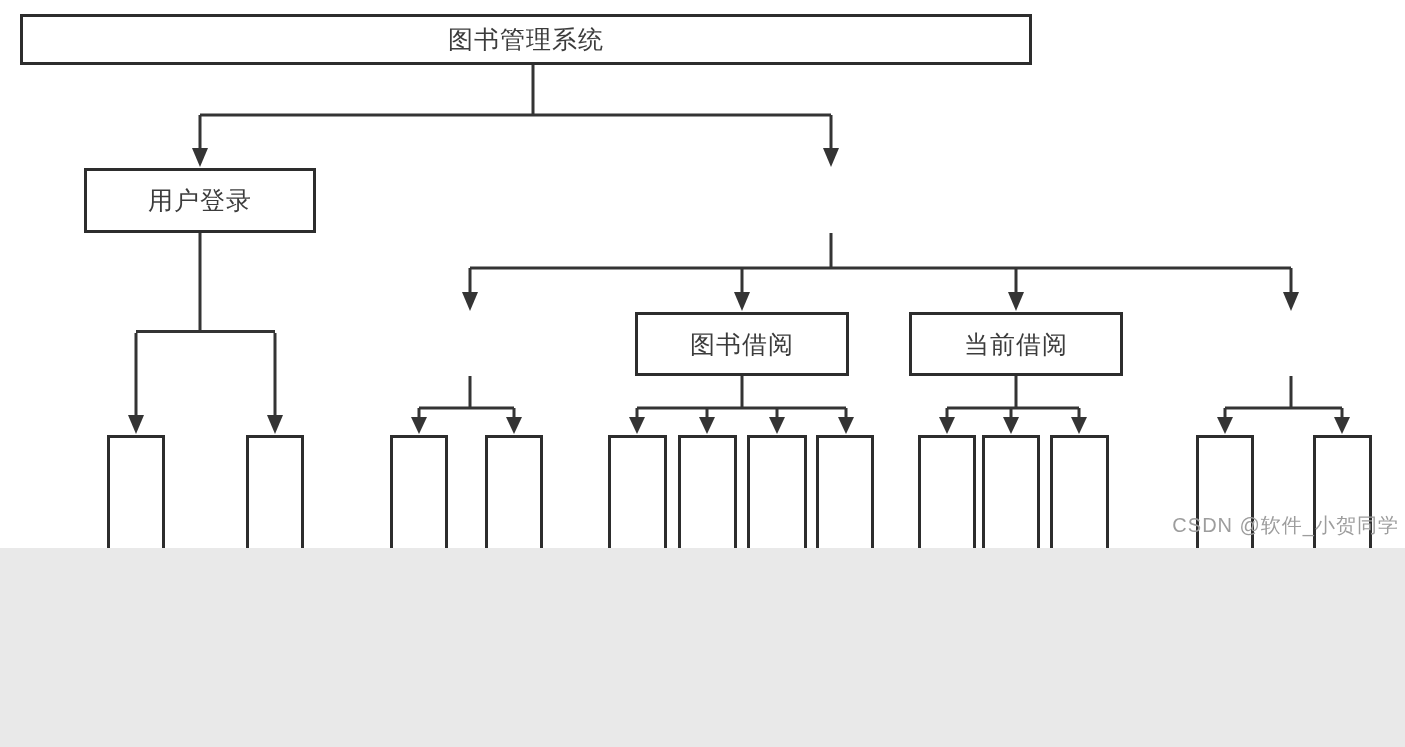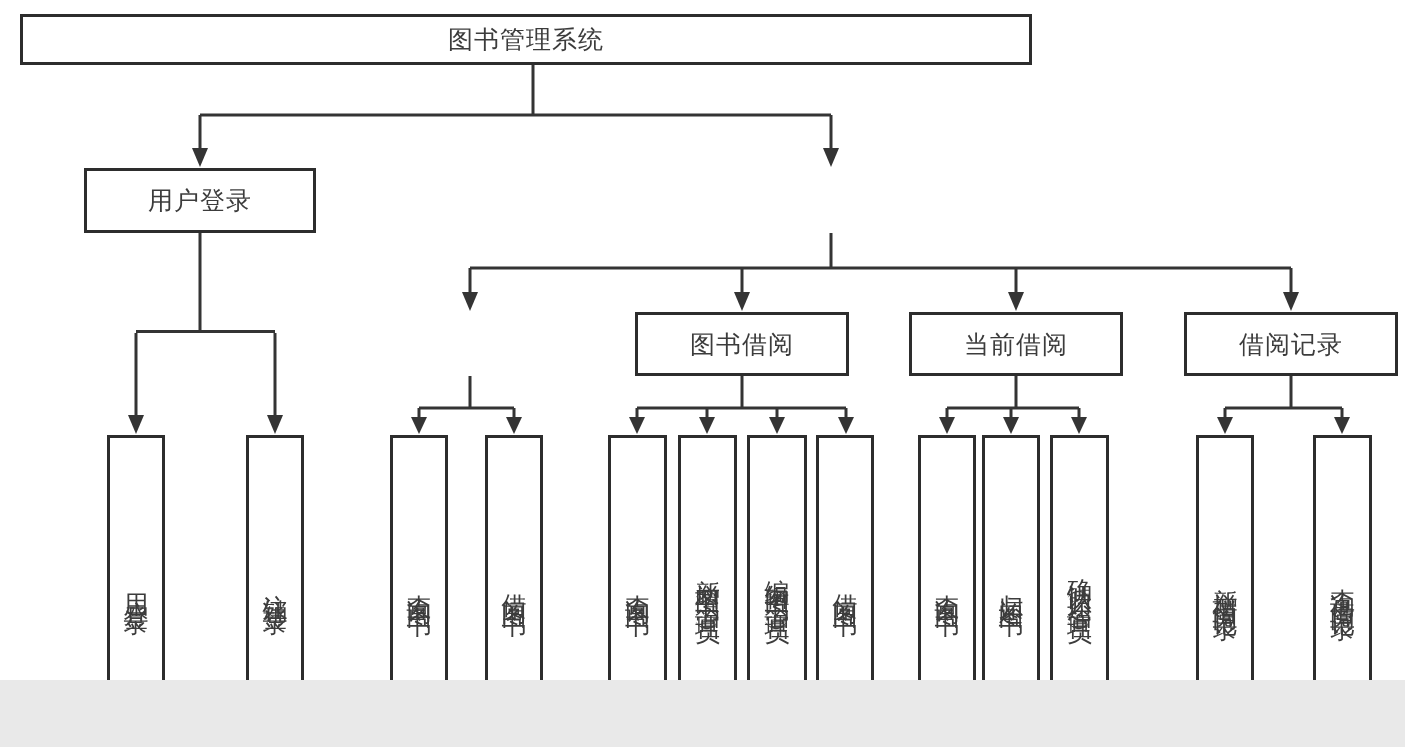--- a/index.html
+++ b/index.html
@@ -6,21 +6,21 @@
     --line:#343434;
     --box-border:#2d2d2d;
     --text:#3c3c3c;
     --watermark:#9d9d9d;
     --bg:#ffffff;
   }
   html,body{margin:0;padding:0;background:#e9e9e9;}
   body{font-family:"Liberation Sans","DejaVu Sans",sans-serif;}
   .canvas{
     position:relative;
-    width:1405px;height:680px;
+    width:1405px;height:548px;
     background:var(--bg);
     overflow:hidden;
   }
   svg.connectors{position:absolute;left:0;top:0;width:1405px;height:747px;}
   svg.connectors path{stroke:var(--line);stroke-width:3;fill:none;}
   svg.connectors polygon{fill:var(--line);stroke:none;}
   .box{
     position:absolute;
     box-sizing:border-box;
     background:var(--bg);
@@ -111,23 +111,20 @@
   <div class="box h" style="left:84px;top:168px;width:232px;height:65px">
     <span>用户登录</span>
   </div>
 
   <div class="box h" style="left:909px;top:312px;width:214px;height:64px">
     <span>当前借阅</span>
   </div>
   <div class="box h" style="left:635px;top:312px;width:214px;height:64px">
     <span>图书借阅</span>
   </div>
-  <div class="box h" style="left:1184px;top:312px;width:214px;height:64px">
-    <span>借阅记录</span>
-  </div>
 
   <div class="box v" style="left:107px;top:435px;width:58px;height:302px">
     <span>用户登录</span>
   </div>
   <div class="box v" style="left:246px;top:435px;width:58px;height:302px">
     <span>注销登录</span>
   </div>
 
   <div class="box v" style="left:390px;top:435px;width:58px;height:302px">
     <span>查询图书</span>
@@ -159,14 +156,15 @@
     <span>确认归还（管理员）</span>
   </div>
 
   <div class="box v" style="left:1196px;top:435px;width:58px;height:302px">
     <span>新增借阅记录</span>
   </div>
   <div class="box v" style="left:1313px;top:435px;width:59px;height:302px">
     <span>查询借阅记录</span>
   </div>
 
+  <div class="watermark">CSDN @软件_小贺同学</div>
 
 </div>
 
 </body></html>

